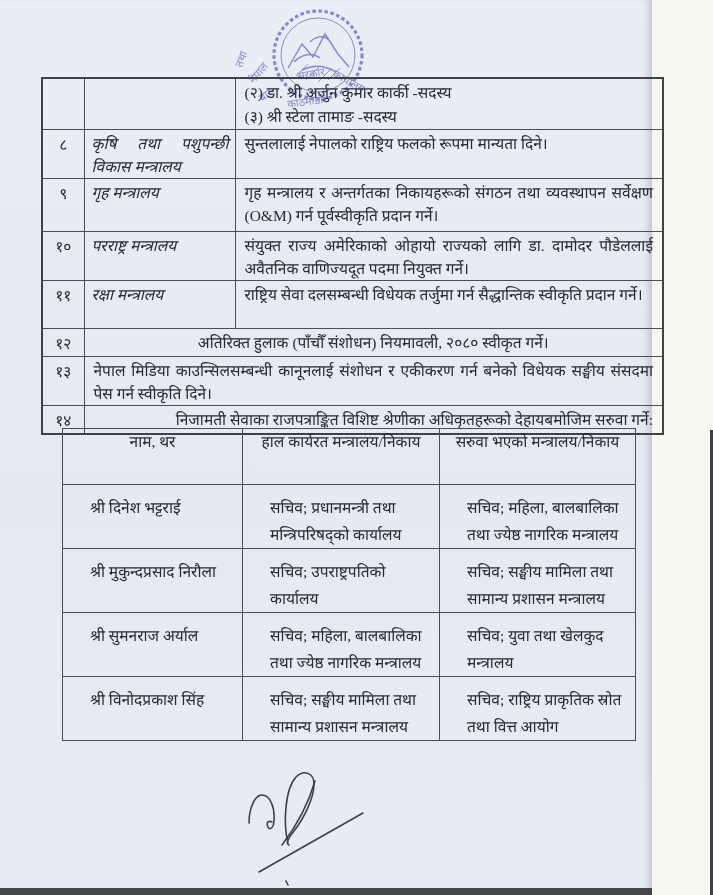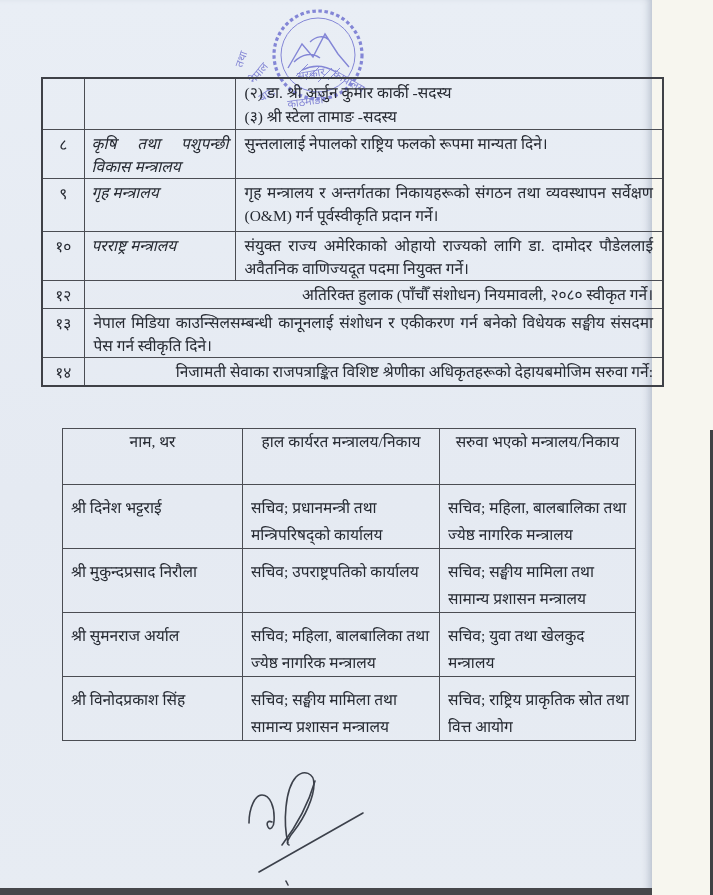--- a/index.html
+++ b/index.html
@@ -33,21 +33,21 @@
   td.min { padding:2px 6px 0 7px; text-align:justify;font-style:italic; }
   td.txt { padding:2px 9px 0 9px; text-align:justify; }
   td.txt div { line-height:24px; }
   .inner {
     left:62px; top:428px; width:573px;
     border:1.8px solid #44464c;
     font-size:15.5px;
   }
   .inner th, .inner td { border:1.5px solid #4b4d53; vertical-align:top; }
   .inner th { font-weight:normal; text-align:center; }
-  .inner td { padding:9px 6px 0 8px; line-height:27px; }
+  .inner td { padding:9px 6px 0 27px; line-height:27px; }
   .stamp-svg { position:absolute; left:228px; top:2px; opacity:.88; }
   .stamp-svg text { font-size:11px; font-family:"Liberation Serif",serif; }
   .sig-svg { position:absolute; left:230px; top:765px; }
 </style>
 </head>
 <body>
 
 <div class="paper">
 
   <svg class="stamp-svg" width="200" height="215" viewBox="0 0 200 215">
@@ -90,23 +90,28 @@
       <tr style="height:53px">
         <td class="num">९</td>
         <td class="min">गृह मन्त्रालय</td>
         <td class="txt">गृह मन्त्रालय र अन्तर्गतका निकायहरूको संगठन तथा व्यवस्थापन सर्वेक्षण (O&amp;M) गर्न पूर्वस्वीकृति प्रदान गर्ने।</td>
       </tr>
       <tr style="height:47px">
         <td class="num">१०</td>
         <td class="min">परराष्ट्र मन्त्रालय</td>
         <td class="txt">संयुक्त राज्य अमेरिकाको ओहायो राज्यको लागि डा. दामोदर पौडेललाई अवैतनिक वाणिज्यदूत पदमा नियुक्त गर्ने।</td>
       </tr>
+      <tr style="height:48px">
+        <td class="num">११</td>
+        <td class="min">रक्षा मन्त्रालय</td>
+        <td class="txt">राष्ट्रिय सेवा दलसम्बन्धी विधेयक तर्जुमा गर्न सैद्धान्तिक स्वीकृति प्रदान गर्ने।</td>
+      </tr>
       <tr style="height:25px">
         <td class="num">१२</td>
-        <td class="txt" colspan="2" style="text-align:right">अतिरिक्त हुलाक (पाँचौँ संशोधन) नियमावली, २०८० स्वीकृत गर्ने।</td>
+        <td class="txt" colspan="2" style="text-align:center">अतिरिक्त हुलाक (पाँचौँ संशोधन) नियमावली, २०८० स्वीकृत गर्ने।</td>
       </tr>
       <tr style="height:48px">
         <td class="num">१३</td>
         <td class="txt" colspan="2">नेपाल मिडिया काउन्सिलसम्बन्धी कानूनलाई संशोधन र एकीकरण गर्न बनेको विधेयक सङ्घीय संसदमा पेस गर्न स्वीकृति दिने।</td>
       </tr>
       <tr style="height:25px">
         <td class="num">१४</td>
         <td class="txt" colspan="2" style="text-align:right">निजामती सेवाका राजपत्राङ्कित विशिष्ट श्रेणीका अधिकृतहरूको देहायबमोजिम सरुवा गर्ने:</td>
       </tr>
     </tbody>

